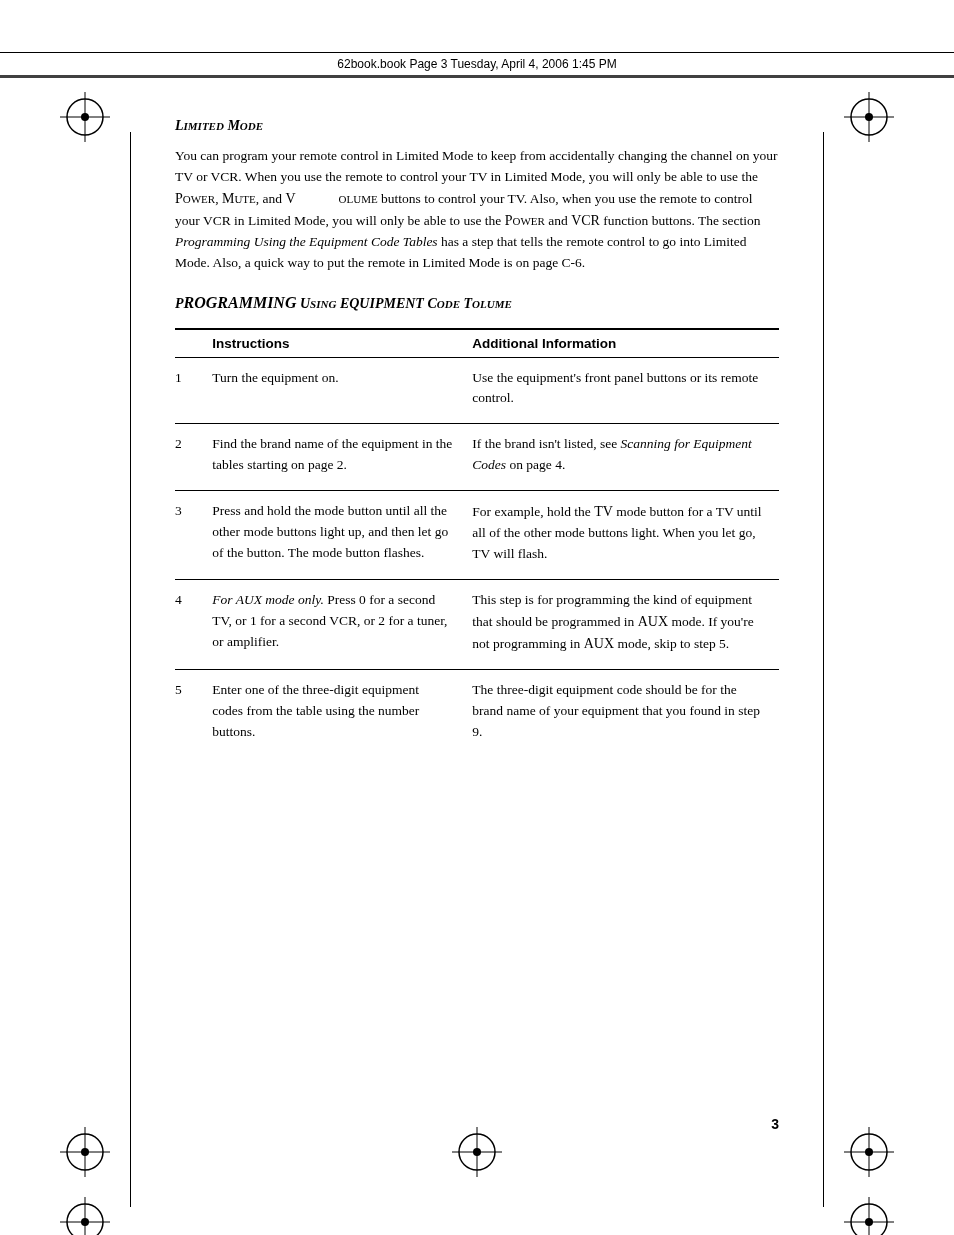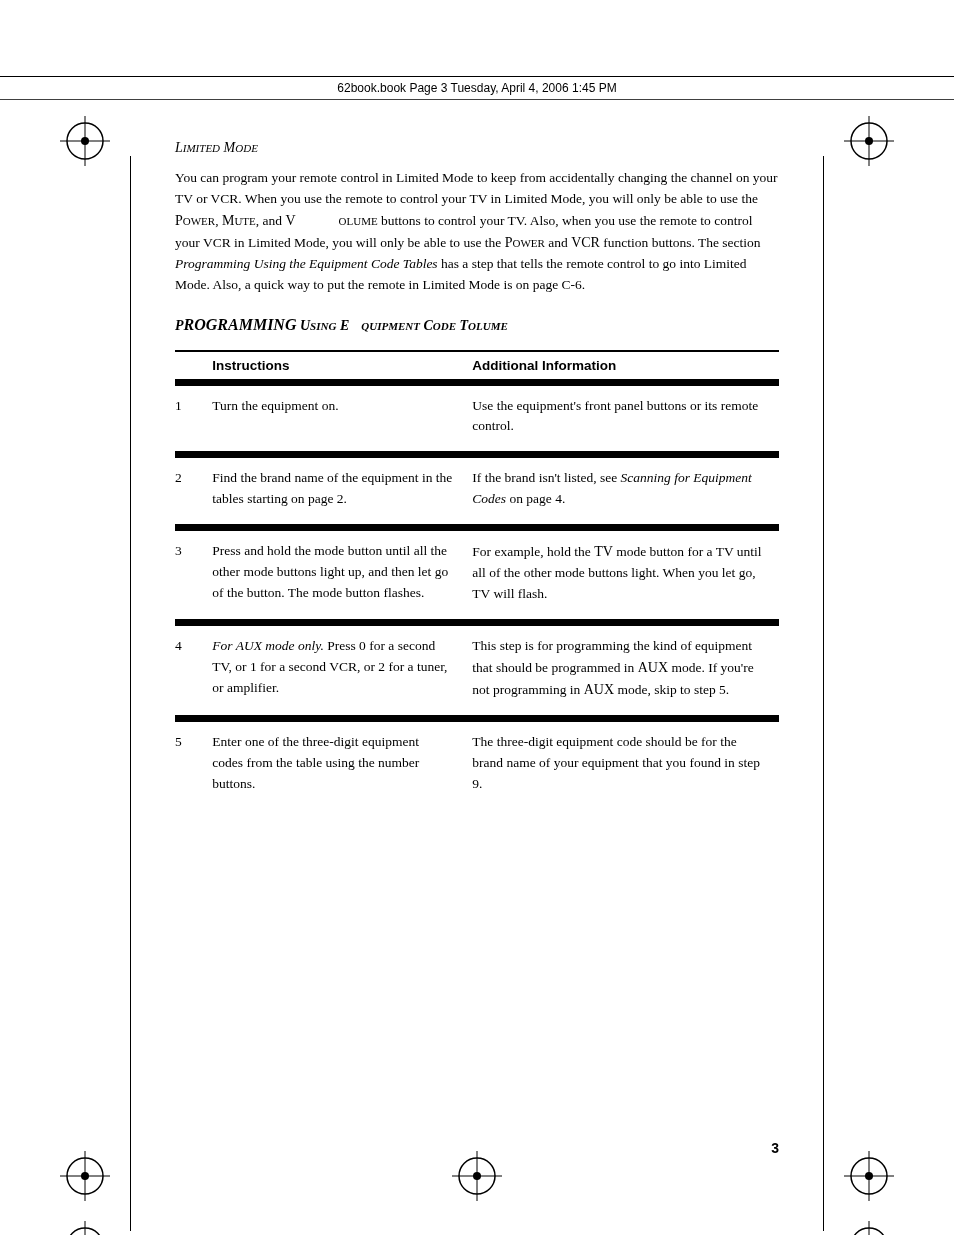--- a/index.html
+++ b/index.html
@@ -18,26 +18,26 @@
       width: 954px;
       min-height: 1235px;
       position: relative;
       padding: 0;
     }
 
     
     .header-bar {
       width: 100%;
       border-top: 1px solid #000;
-      border-bottom: 1px solid #404040;
+      border-bottom: 3px solid #404040;
       display: flex;
       justify-content: center;
       align-items: center;
       padding: 4px 0;
-      margin-top: 76px;
+      margin-top: 52px;
       position: relative;
     }
 
     .header-text {
       font-size: 12px;
       font-family: Arial, sans-serif;
     }
 
     
     .corner-mark {
@@ -174,21 +174,21 @@
     .instructions-table td.col-instr {
       width: 195px;
       padding-right: 20px;
     }
 
     .instructions-table td.col-add {
       width: 230px;
     }
 
     .instructions-table tr {
-      border-bottom: 7px solid #000000;
+      border-bottom: 1px solid #000000;
     }
 
     .instructions-table tbody tr:last-child {
       border-bottom: none;
     }
 
     
     .page-number {
       position: absolute;
       bottom: 155px;
@@ -270,39 +270,39 @@
   <div class="left-line"></div>
   <div class="right-line"></div>
 
   <div class="header-bar">
     <span class="header-text">62book.book  Page 3  Tuesday, April 4, 2006  1:45 PM</span>
   </div>
 
   <div class="content">
 
     <div class="section-heading">
-      <span class="sc" style="font-style:italic; font-variant:small-caps; font-weight:normal;">L<span style="font-size:11px;">IMITED</span> M<span style="font-size:11px;">ODE</span></span>
+      <span class="sc" style="font-style:italic; font-variant:small-caps; font-weight:bold;">L<span style="font-size:11px;">IMITED</span> M<span style="font-size:11px;">ODE</span></span>
     </div>
 
     <p class="body-text">
       You can program your remote control in Limited Mode to keep from
       accidentally changing the channel on your TV or VCR. When you use
       the remote to control your TV in Limited Mode, you will only be able
       to use the <span class="small-caps">P<span style="font-size:11px;">OWER</span></span>, <span class="small-caps">M<span style="font-size:11px;text-align:center;">UTE</span></span>, and <span class="small-caps">V<span style="font-size:11px;padding-left:43px;">OLUME</span></span> buttons to control your TV.
       Also, when you use the remote to control your VCR in Limited Mode,
       you will only be able to use the <span class="small-caps">P<span style="font-size:11px;">OWER</span></span> and <span class="small-caps">VCR</span> function buttons.
       The section <span class="italic-text">Programming Using the Equipment Code Tables</span> has a step
       that tells the remote control to go into Limited Mode. Also, a quick
       way to put the remote in Limited Mode is on page C-6.
     </p>
 
 
     <div class="section-heading">
       <span style="font-style:italic; font-variant:small-caps; font-weight:bold;">
-        P<span style="font-size:16px;">ROGRAMMING</span> U<span style="font-size:11px;">SING</span> E<span style="font-size:11px;margin-left:12px;">QUIPMENT</span> C<span style="font-size:11px;">ODE</span> T<span style="font-size:11px;">OLUME</span>
+        P<span style="font-size:16px;">ROGRAMMING</span> U<span style="font-size:11px;">SING</span> E<span style="font-size:14px;">QUIPMENT</span> C<span style="font-size:11px;">ODE</span> T<span style="font-size:11px;">OLUME</span>
       </span>
     </div>
 
 
     <table class="instructions-table">
       <thead>
         <tr>
           <th class="col-num"></th>
           <th class="col-instr">Instructions</th>
           <th class="col-add">Additional Information</th>

